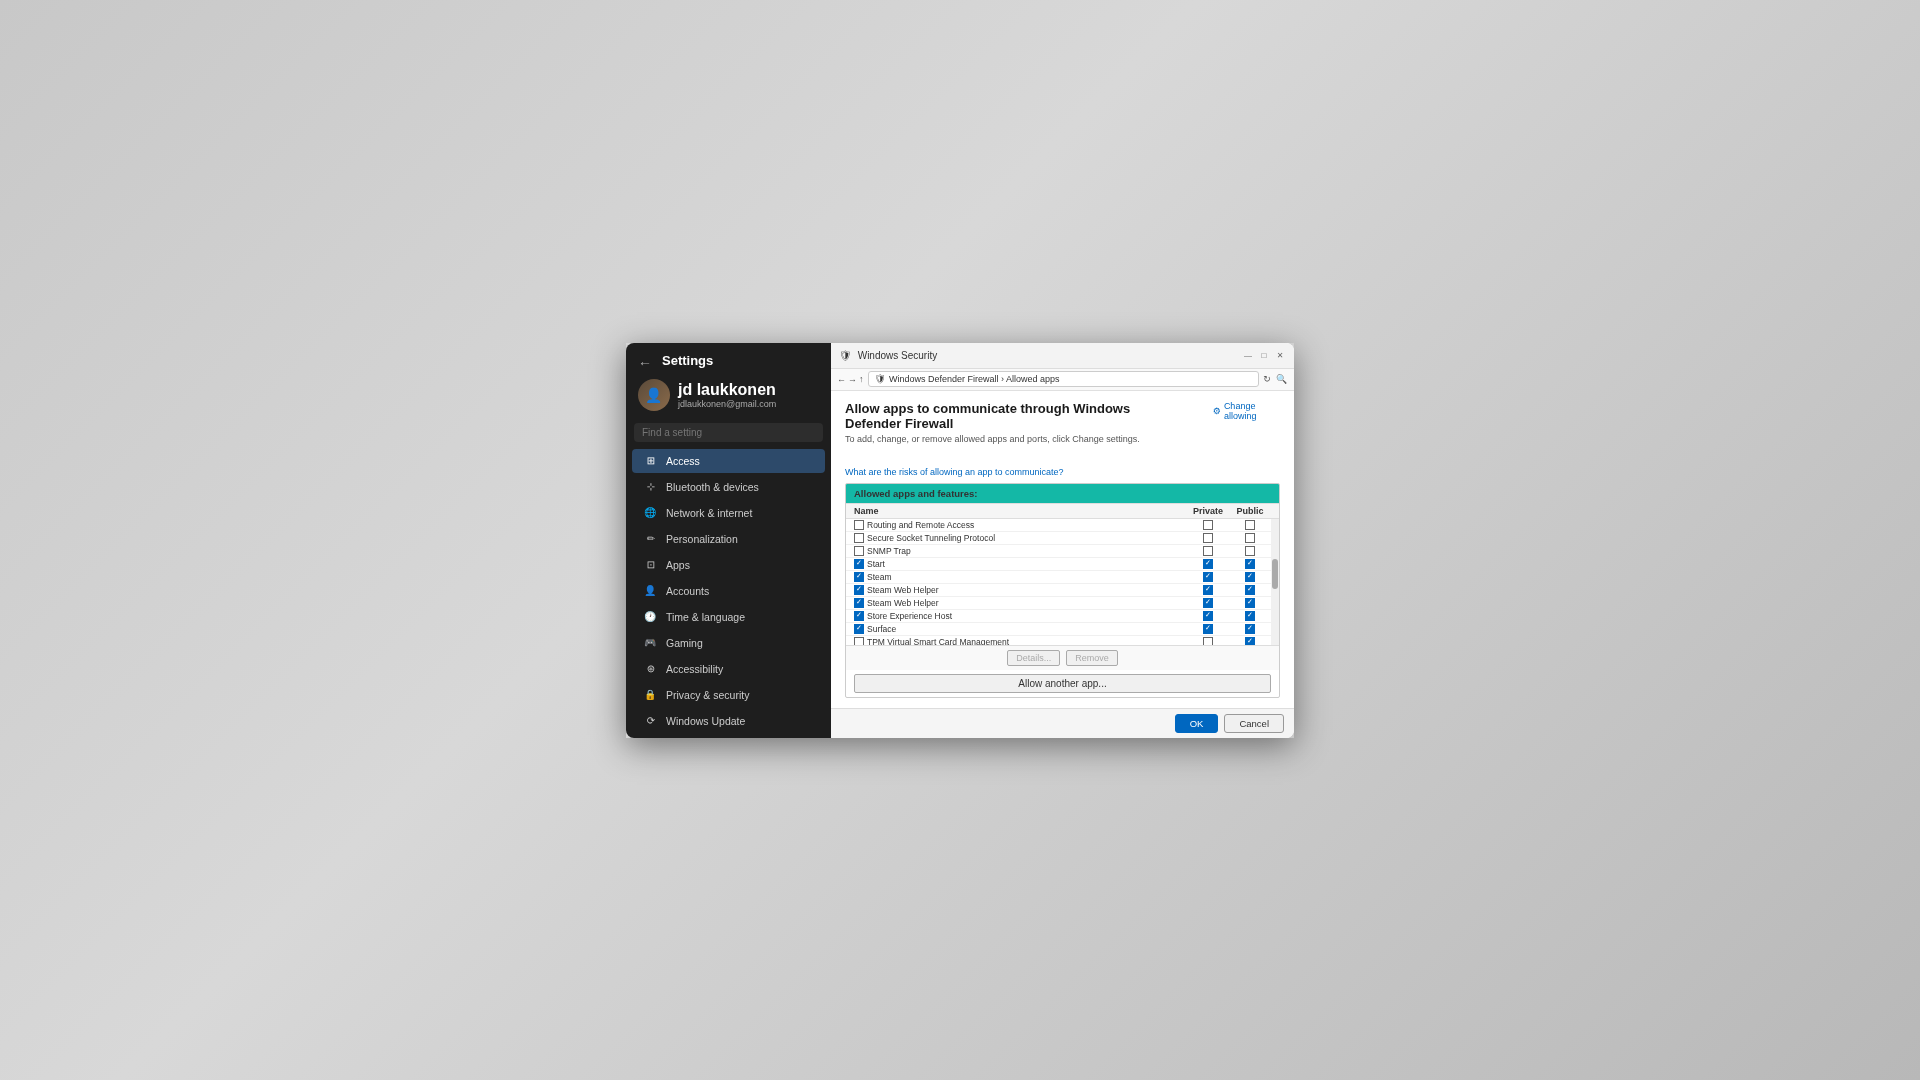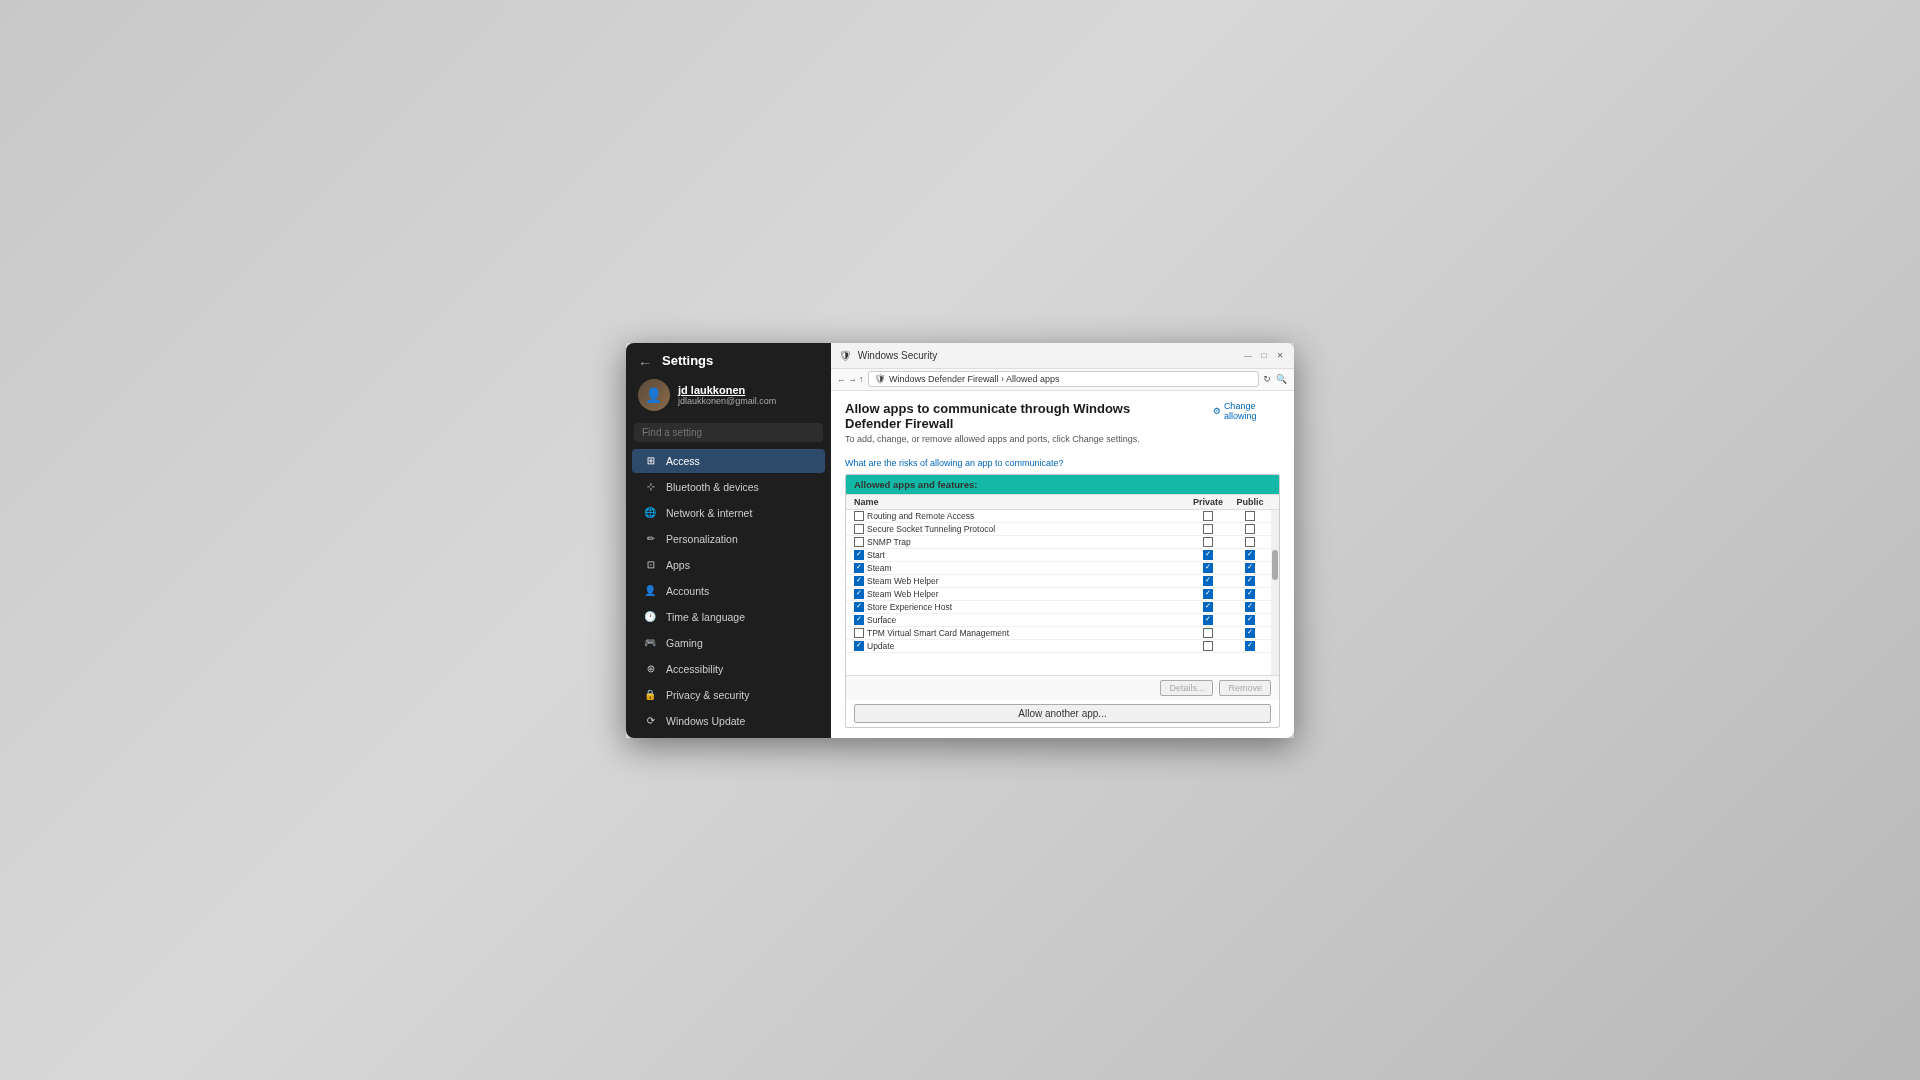--- a/index.html
+++ b/index.html
@@ -90,24 +90,23 @@
       color: #ddd;
       flex-shrink: 0;
     }
 
     .user-info {
       display: flex;
       flex-direction: column;
     }
 
     .user-name {
-      font-size: 11px;
+      font-size: 16px;
       font-weight: 600;
       color: #fff;
-      text-decoration: underline;
     }
 
     .user-email {
       font-size: 9px;
       color: #aaa;
     }
 
     .settings-search {
       margin: 2px 8px 6px 8px;
       background: #2d2d2d;
@@ -393,21 +392,21 @@
       margin: 1px;
       margin-top: 40px;
     }
 
     .table-actions {
       display: flex;
       gap: 6px;
       padding: 4px 8px;
       border-top: 1px solid #ddd;
       background: #f9f9f9;
-      justify-content: flex-end;
+      justify-content: center;
     }
 
     .action-btn {
       padding: 2px 8px;
       font-size: 9px;
       border: 1px solid #aaa;
       background: #f0f0f0;
       cursor: pointer;
       border-radius: 2px;
       color: #333;
@@ -556,21 +555,21 @@
         </div>
         <div class="address-box">
           <span>🛡</span>
           <span>Windows Defender Firewall › Allowed apps</span>
         </div>
         <span class="address-refresh">↻</span>
         <span class="address-search">🔍</span>
       </div>
 
       <div class="firewall-content">
-        <div style="display:flex; justify-content:flex-start; align-items:flex-start; margin-bottom:9px;gap:24px;">
+        <div style="display:flex; justify-content:flex-start; align-items:flex-start; margin-bottom:18px;gap:24px;">
           <div>
             <div class="page-title">Allow apps to communicate through Windows Defender Firewall</div>
             <div class="page-subtitle">To add, change, or remove allowed apps and ports, click Change settings.</div>
           </div>
           <div class="change-settings-btn">
             <span>⚙</span>
             <span>Change allowing</span>
           </div>
         </div>
         <div class="link-text">What are the risks of allowing an app to communicate?</div>
@@ -688,15 +687,19 @@
             </div>
           </div>
           <div class="table-actions">
             <button class="action-btn disabled">Details...</button>
             <button class="action-btn disabled">Remove</button>
           </div>
           <button class="allow-another-btn">Allow another app...</button>
         </div>
       </div>
 
+      <div class="dialog-footer">
+        <button class="footer-btn primary">OK</button>
+        <button class="footer-btn secondary">Cancel</button>
+      </div>
     </div>
   </div>
 </div>
 
 </body></html>

